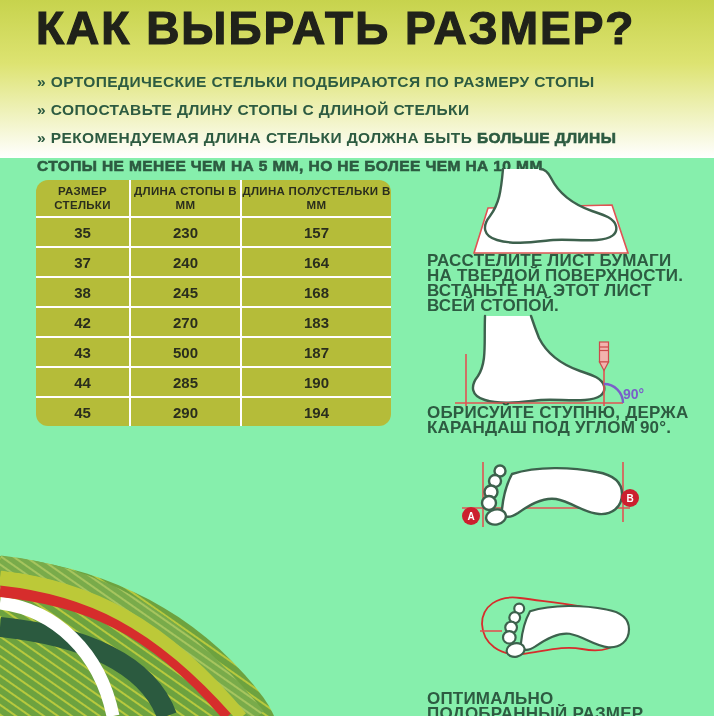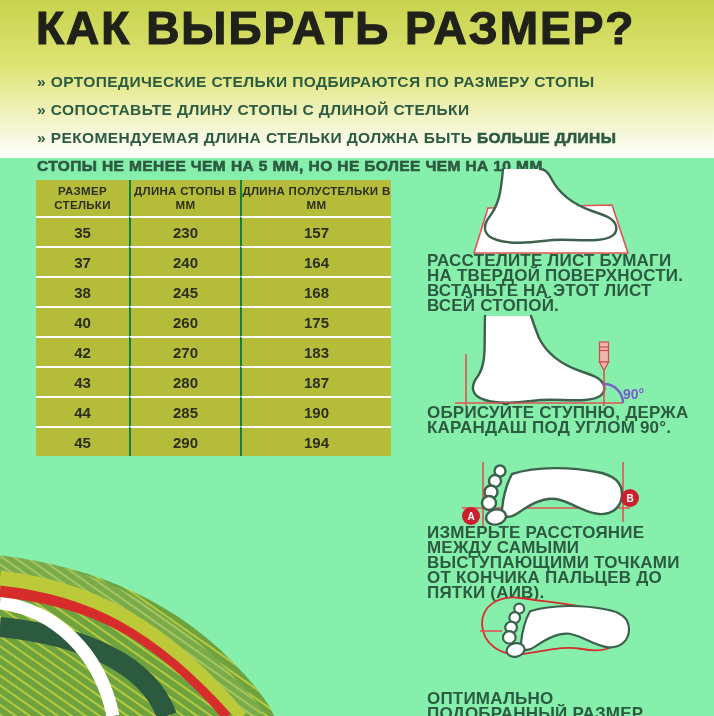--- a/index.html
+++ b/index.html
@@ -15,26 +15,26 @@
          -webkit-text-stroke:1.2px #20221a;}
 
   .bullets{position:absolute;left:37px;top:68px;width:622px;
            font-size:15.5px;font-weight:700;line-height:28px;
            letter-spacing:.4px;color:#2d5b41;}
   .bullets .xb{-webkit-text-stroke:.6px currentColor;}
 
   
   table.size-table{position:absolute;left:36px;top:180px;width:355px;
         border-collapse:separate;border-spacing:0;background:#b5bc39;
-        table-layout:fixed;}
+        table-layout:fixed;border-radius:12px;}
   .size-table th,.size-table td{color:#2a2e1d;text-align:center;vertical-align:middle;padding:0;}
   .size-table col.c1{width:93px}.size-table col.c2{width:111px}.size-table col.c3{width:151px}
   .size-table th{height:36px;font-size:11.5px;line-height:14px;font-weight:700;letter-spacing:.3px;}
   .size-table td{height:28px;font-size:15px;font-weight:700;border-top:2px solid #fff;}
-  .size-table th+th,.size-table td+td{border-left:2px solid #15803d;}
+  .size-table th+th,.size-table td+td{border-left:2px solid #ffffff;}
 
   
   .abs{position:absolute;}
   .step-text{position:absolute;left:427px;width:268px;
              font-size:17px;font-weight:700;line-height:15px;
              letter-spacing:.2px;color:#2d5b41;}
   svg{display:block;}
   .stroke-foot{fill:#ffffff;stroke:#3d614d;stroke-width:2.4;stroke-linejoin:round;stroke-linecap:round;}
   .thin-red{stroke:#e05353;stroke-width:1.6;fill:none;}
   .purple{fill:#7a5fc9;}
@@ -77,32 +77,27 @@
           <td>37</td>
           <td>240</td>
           <td>164</td>
         </tr>
         <tr>
           <td>38</td>
           <td>245</td>
           <td>168</td>
         </tr>
         <tr>
-          <td>40</td>
-          <td>260</td>
-          <td>175</td>
-        </tr>
-        <tr>
           <td>42</td>
           <td>270</td>
           <td>183</td>
         </tr>
         <tr>
           <td>43</td>
-          <td>280</td>
+          <td>500</td>
           <td>187</td>
         </tr>
         <tr>
           <td>44</td>
           <td>285</td>
           <td>190</td>
         </tr>
         <tr>
           <td>45</td>
           <td>290</td>
@@ -147,21 +142,20 @@
     </g>
     <g>
       <circle cx="19" cy="69" r="9" fill="#cc1f2e"></circle>
       <text x="19" y="73" text-anchor="middle" fill="#fff" font-size="10" font-weight="bold">А</text>
     </g>
     <g>
       <circle cx="178" cy="51" r="9" fill="#cc1f2e"></circle>
       <text x="178" y="55" text-anchor="middle" fill="#fff" font-size="10" font-weight="bold">В</text>
     </g>
   </svg>
-  <div class="step-text" style="top:525px">ИЗМЕРЬТЕ РАССТОЯНИЕ МЕЖДУ САМЫМИ ВЫСТУПАЮЩИМИ ТОЧКАМИ ОТ КОНЧИКА ПАЛЬЦЕВ ДО ПЯТКИ (АИВ).</div>
 
   <svg class="abs" style="left:460px;top:582px" width="180" height="80" viewBox="0 0 180 80">
     <path d="M22,42 C22,24 38,13 60,16 C88,20 118,22 142,29 C158,34 166,44 162,54 C158,66 142,71 122,67 C102,63 82,70 62,72 C40,74 23,62 22,42 Z" fill="none" stroke="#d62d2c" stroke-width="1.8"></path>
     <line x1="20" y1="49" x2="42" y2="49" class="thin-red"></line>
     <g transform="translate(16,5) scale(0.9)">
       <path class="stroke-foot" stroke-width="2.2" d="M60,27 C85,19 120,20 145,25 C162,28 170,36 170,47 C170,60 160,68 147,67 C132,66 120,55 104,52 C90,50 76,59 66,66 C57,72 49,71 50,62 C51,52 54,38 60,27 Z"></path>
       <circle class="stroke-foot" stroke-width="2.2" cx="48" cy="24" r="5.5"></circle>
       <circle class="stroke-foot" stroke-width="2.2" cx="43" cy="34" r="6"></circle>
       <circle class="stroke-foot" stroke-width="2.2" cx="39" cy="45" r="6.5"></circle>
       <circle class="stroke-foot" stroke-width="2.2" cx="37" cy="56" r="7"></circle>

